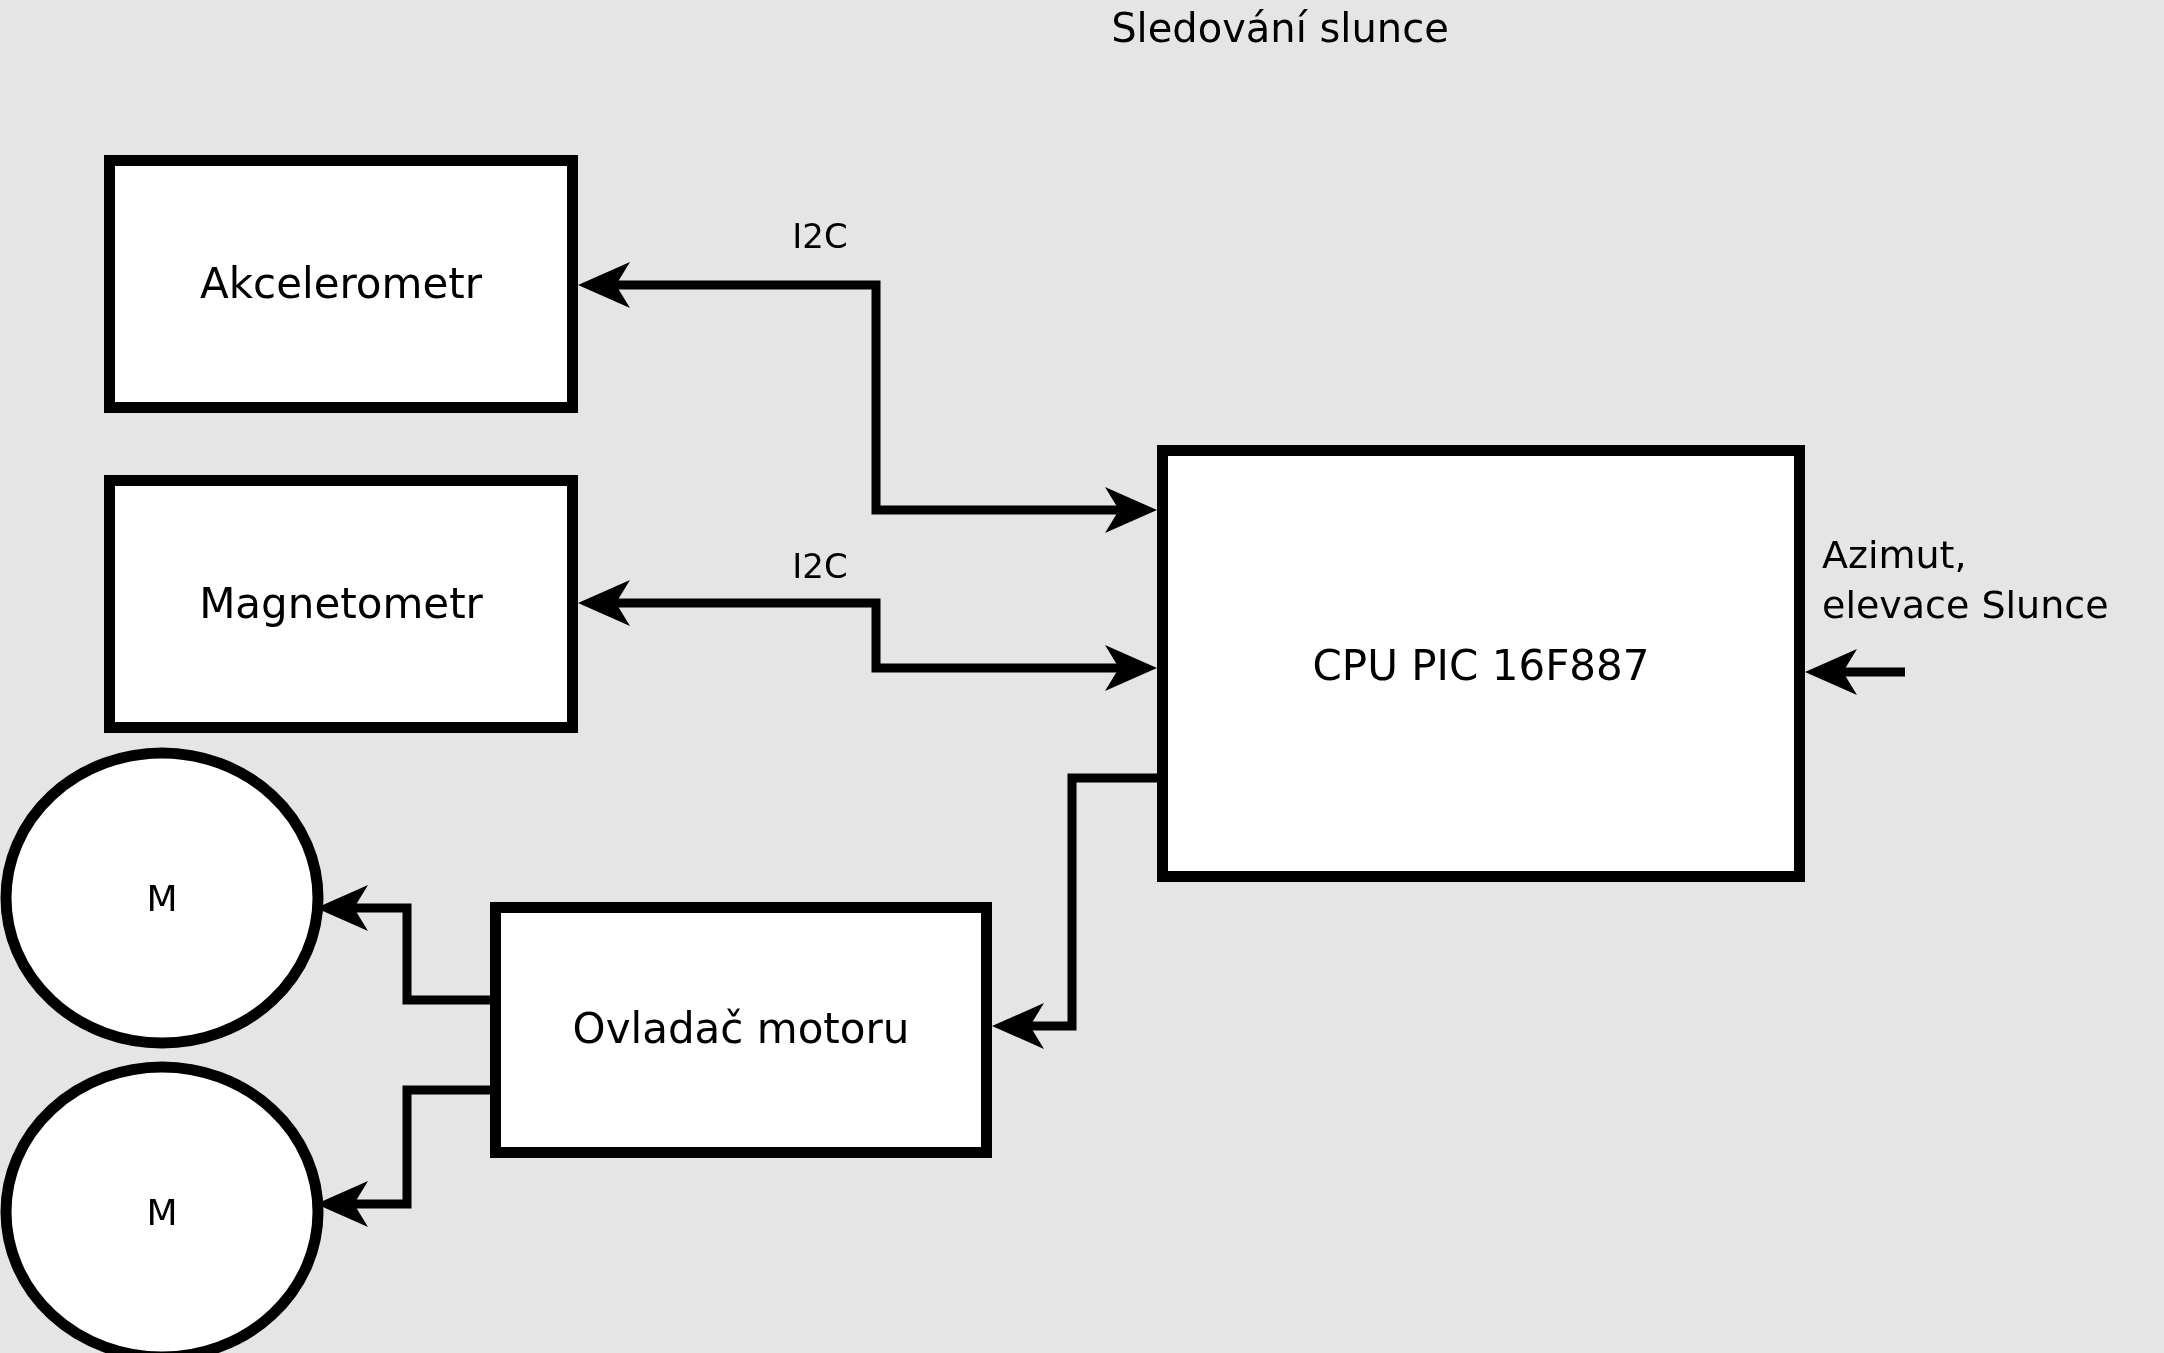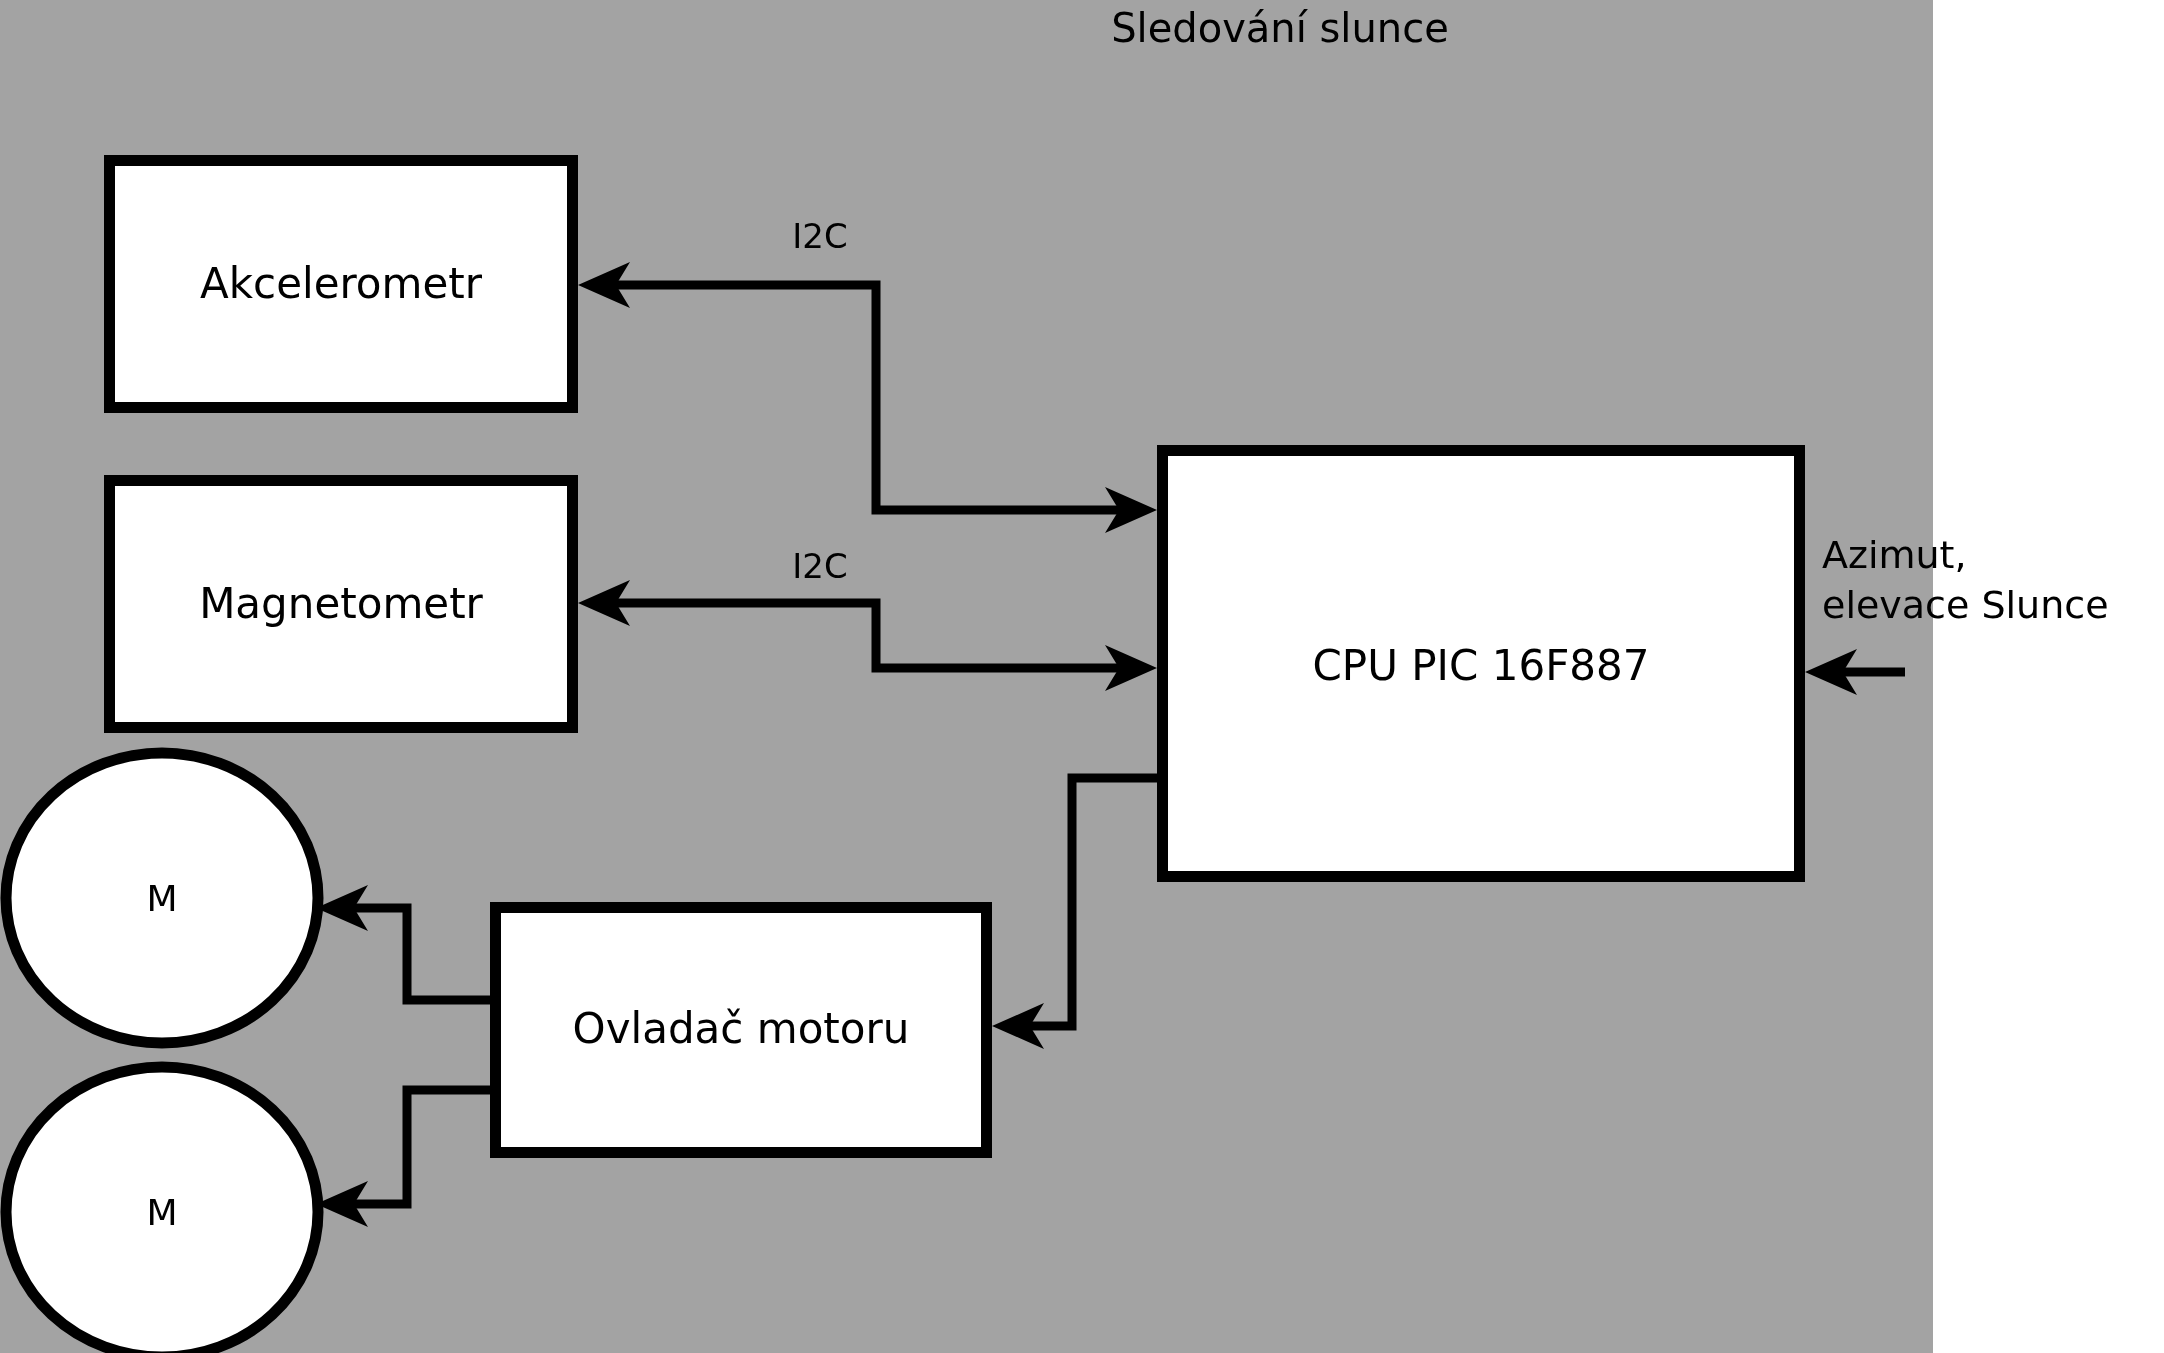--- a/index.html
+++ b/index.html
@@ -8,23 +8,23 @@
     background: #ffffff;
   }
   body {
     width: 2164px;
     height: 1353px;
     overflow: hidden;
     font-family: "DejaVu Sans", "Liberation Sans", sans-serif;
   }
   #diagram-root {
     position: relative;
-    width: 1933px;
+    width: 2164px;
     height: 1353px;
-    background: #a3a3a3;
+    background: #e5e5e5;
   }
   svg#diagram-canvas {
     position: absolute;
     top: 0;
     left: 0;
     width: 2164px;
     height: 1353px;
     display: block;
   }
   .node-box {

